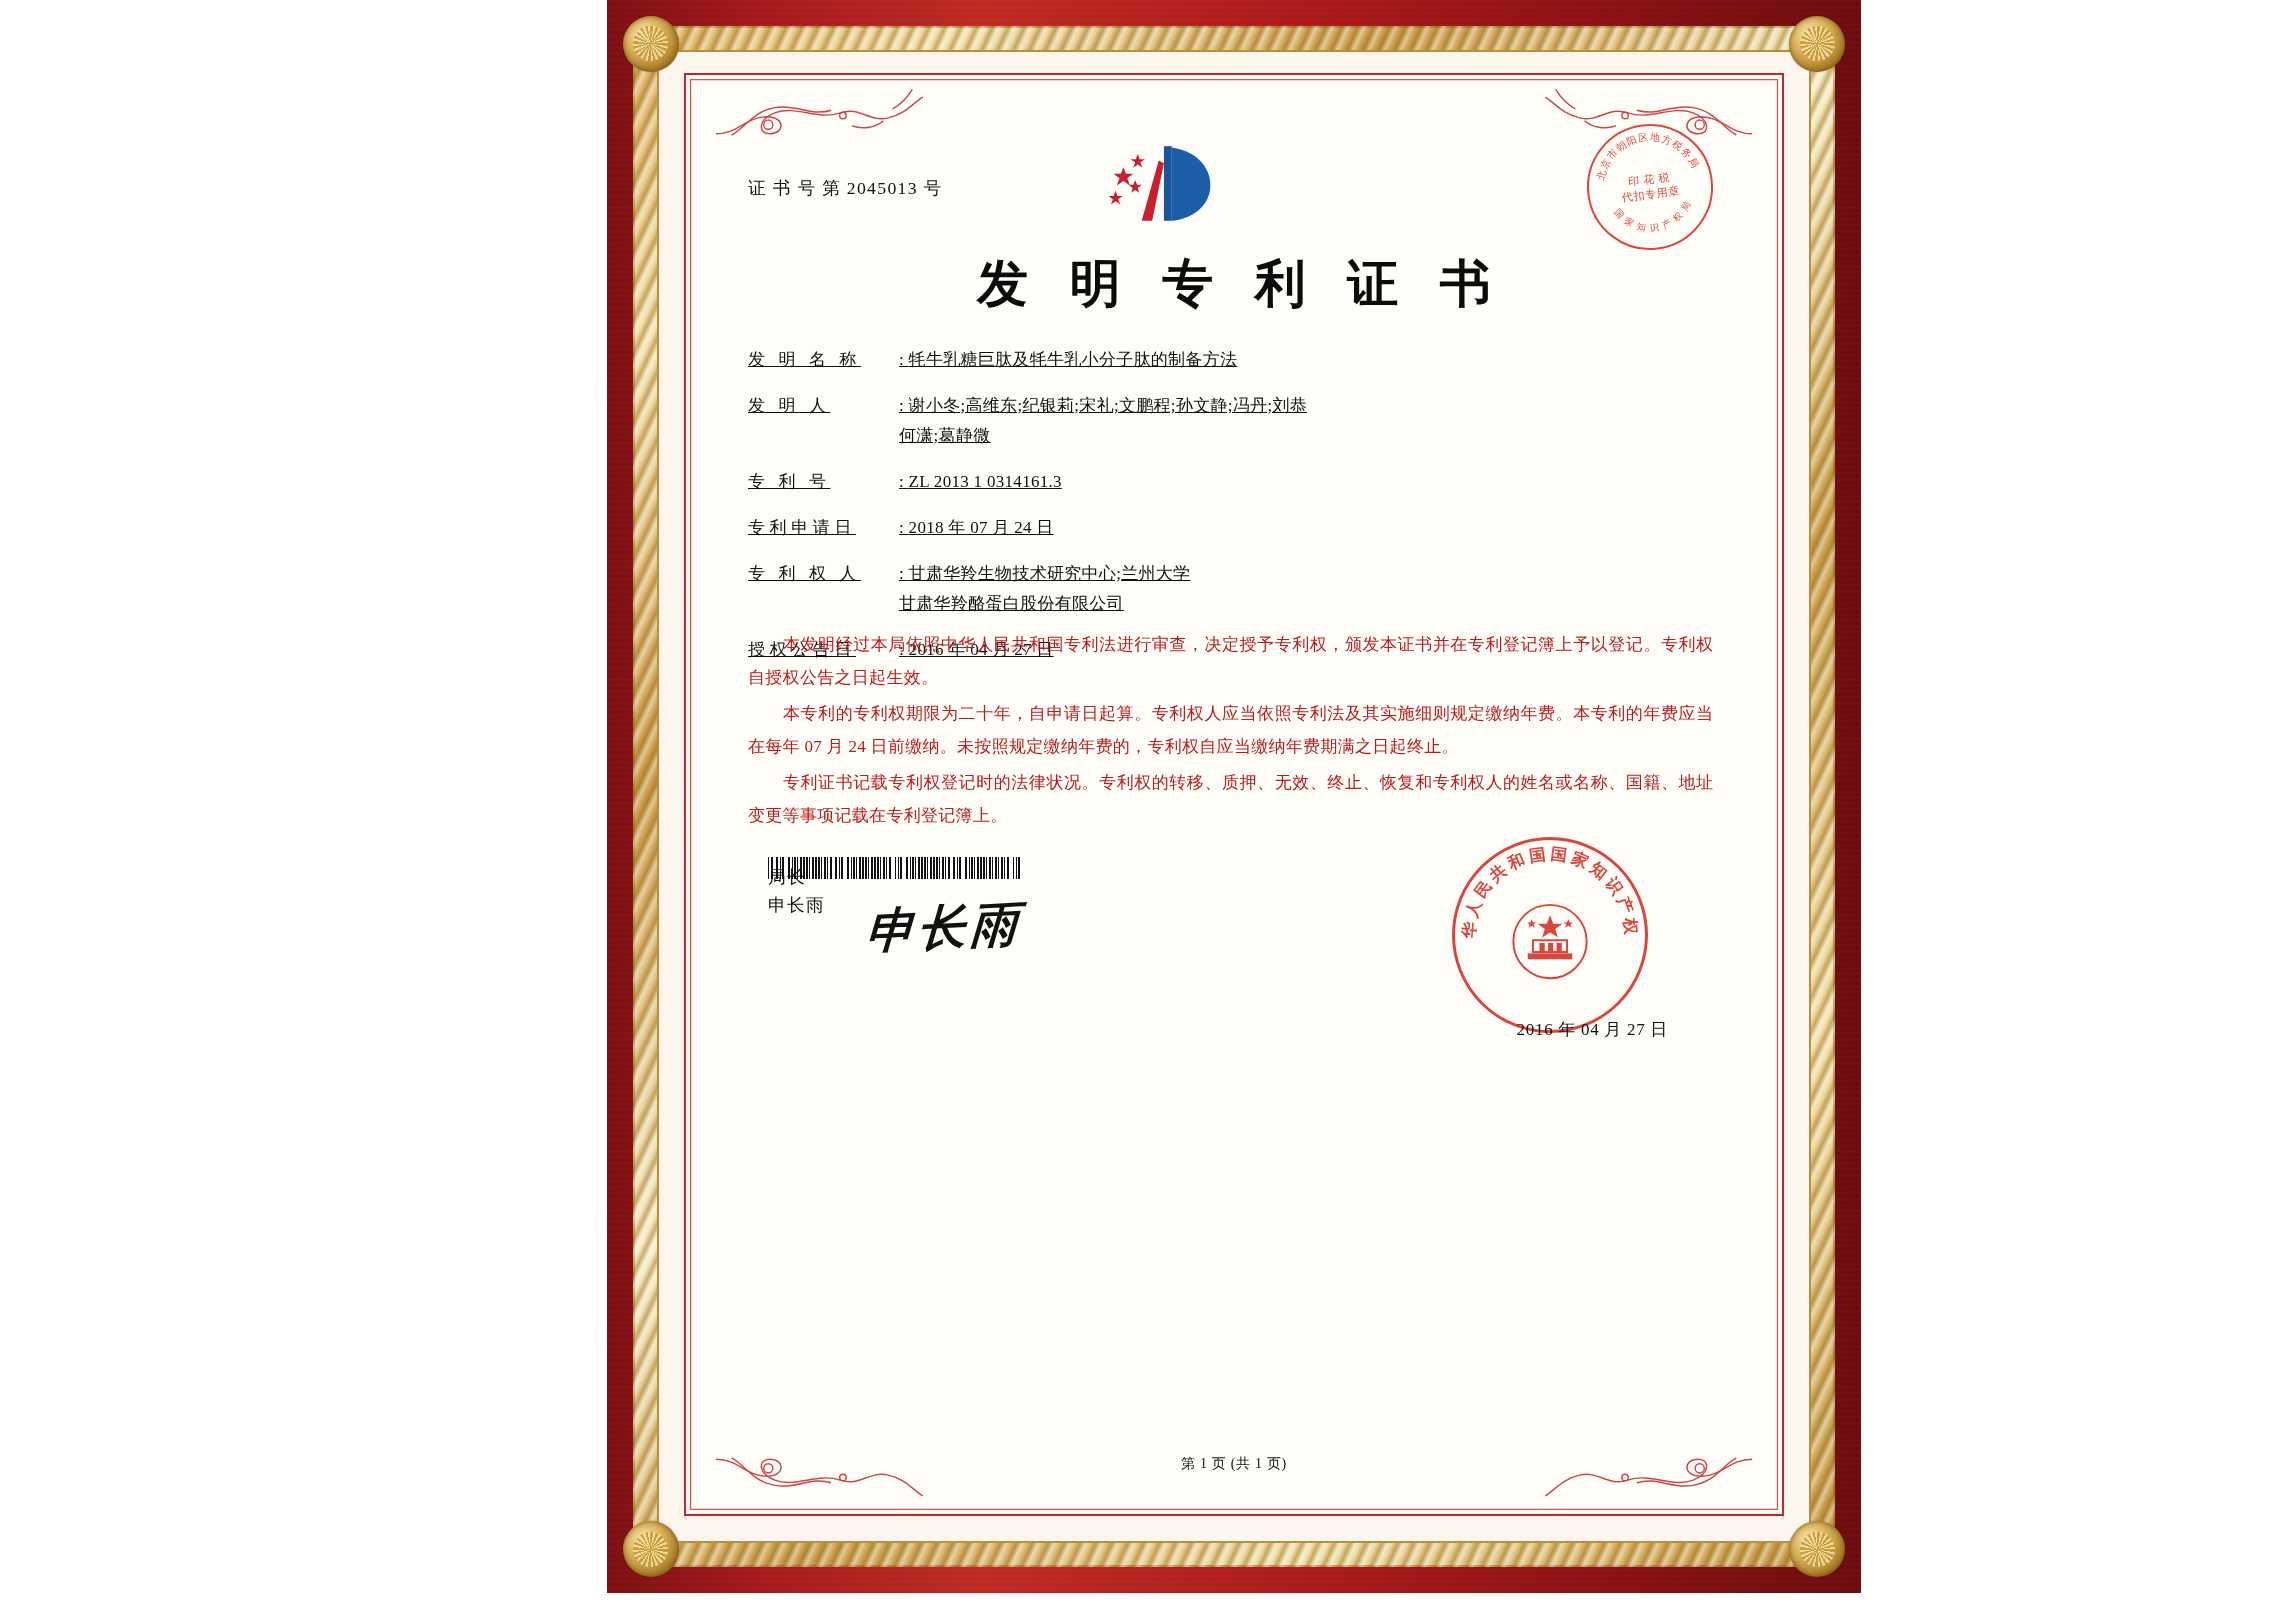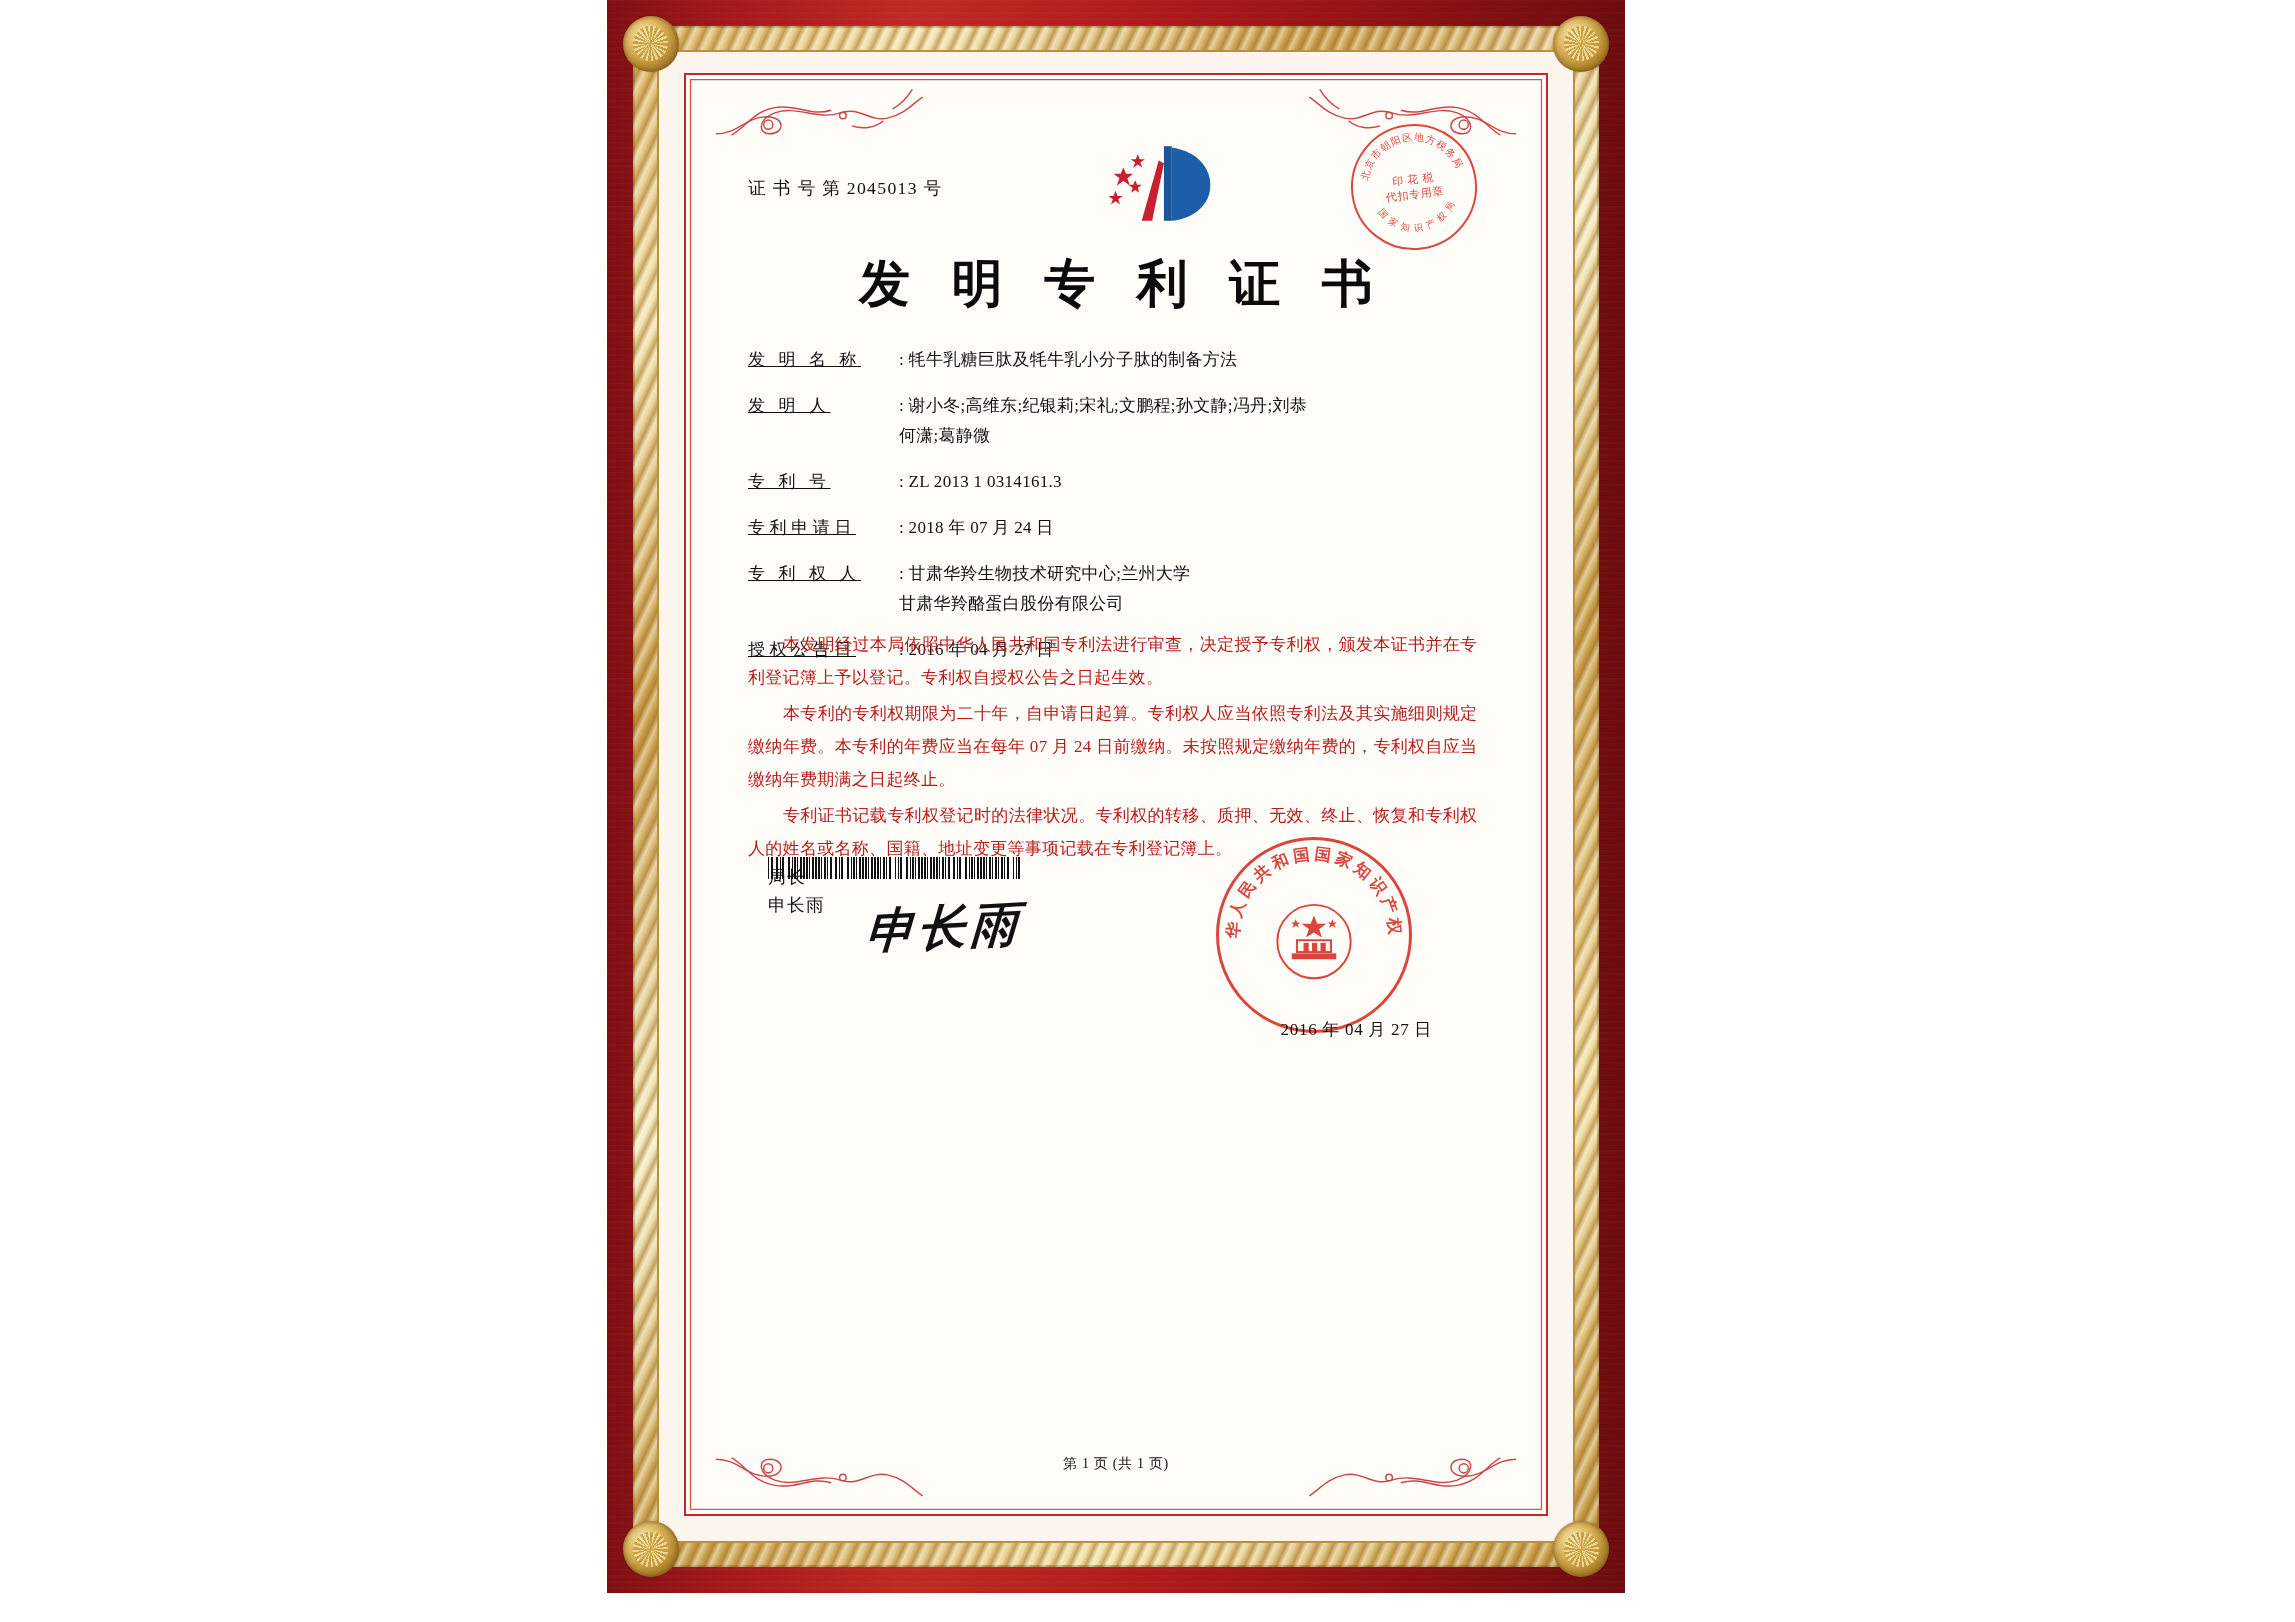--- a/index.html
+++ b/index.html
@@ -13,21 +13,21 @@
     position: relative;
     font-family: "Liberation Serif", "DejaVu Serif", serif;
     overflow: hidden;
   }
 
   
   #certificate {
     position: absolute;
     left: 607px;
     top: 0px;
-    width: 1018px;
+    width: 1254px;
     height: 1593px;
     background: #fdf6ef;
     box-sizing: border-box;
   }
 
   
   .band-outer {
     position: absolute;
     inset: 0;
     background:
@@ -198,20 +198,21 @@
   .field-label{
     width: 151px;
     flex: 0 0 151px;
     letter-spacing: 4.6px;
     white-space: nowrap;
     text-decoration: underline;
   }
   .field-value{
     flex:1;
     letter-spacing:0.3px;
+    text-decoration:underline;
   }
   .field-value .line2{
     display:block;
     margin-top: 4px;
   }
 
   .paragraphs{
     position:absolute;
     left: 13px; right: 19.6px; top: 517px;
     font-size: 17px;

